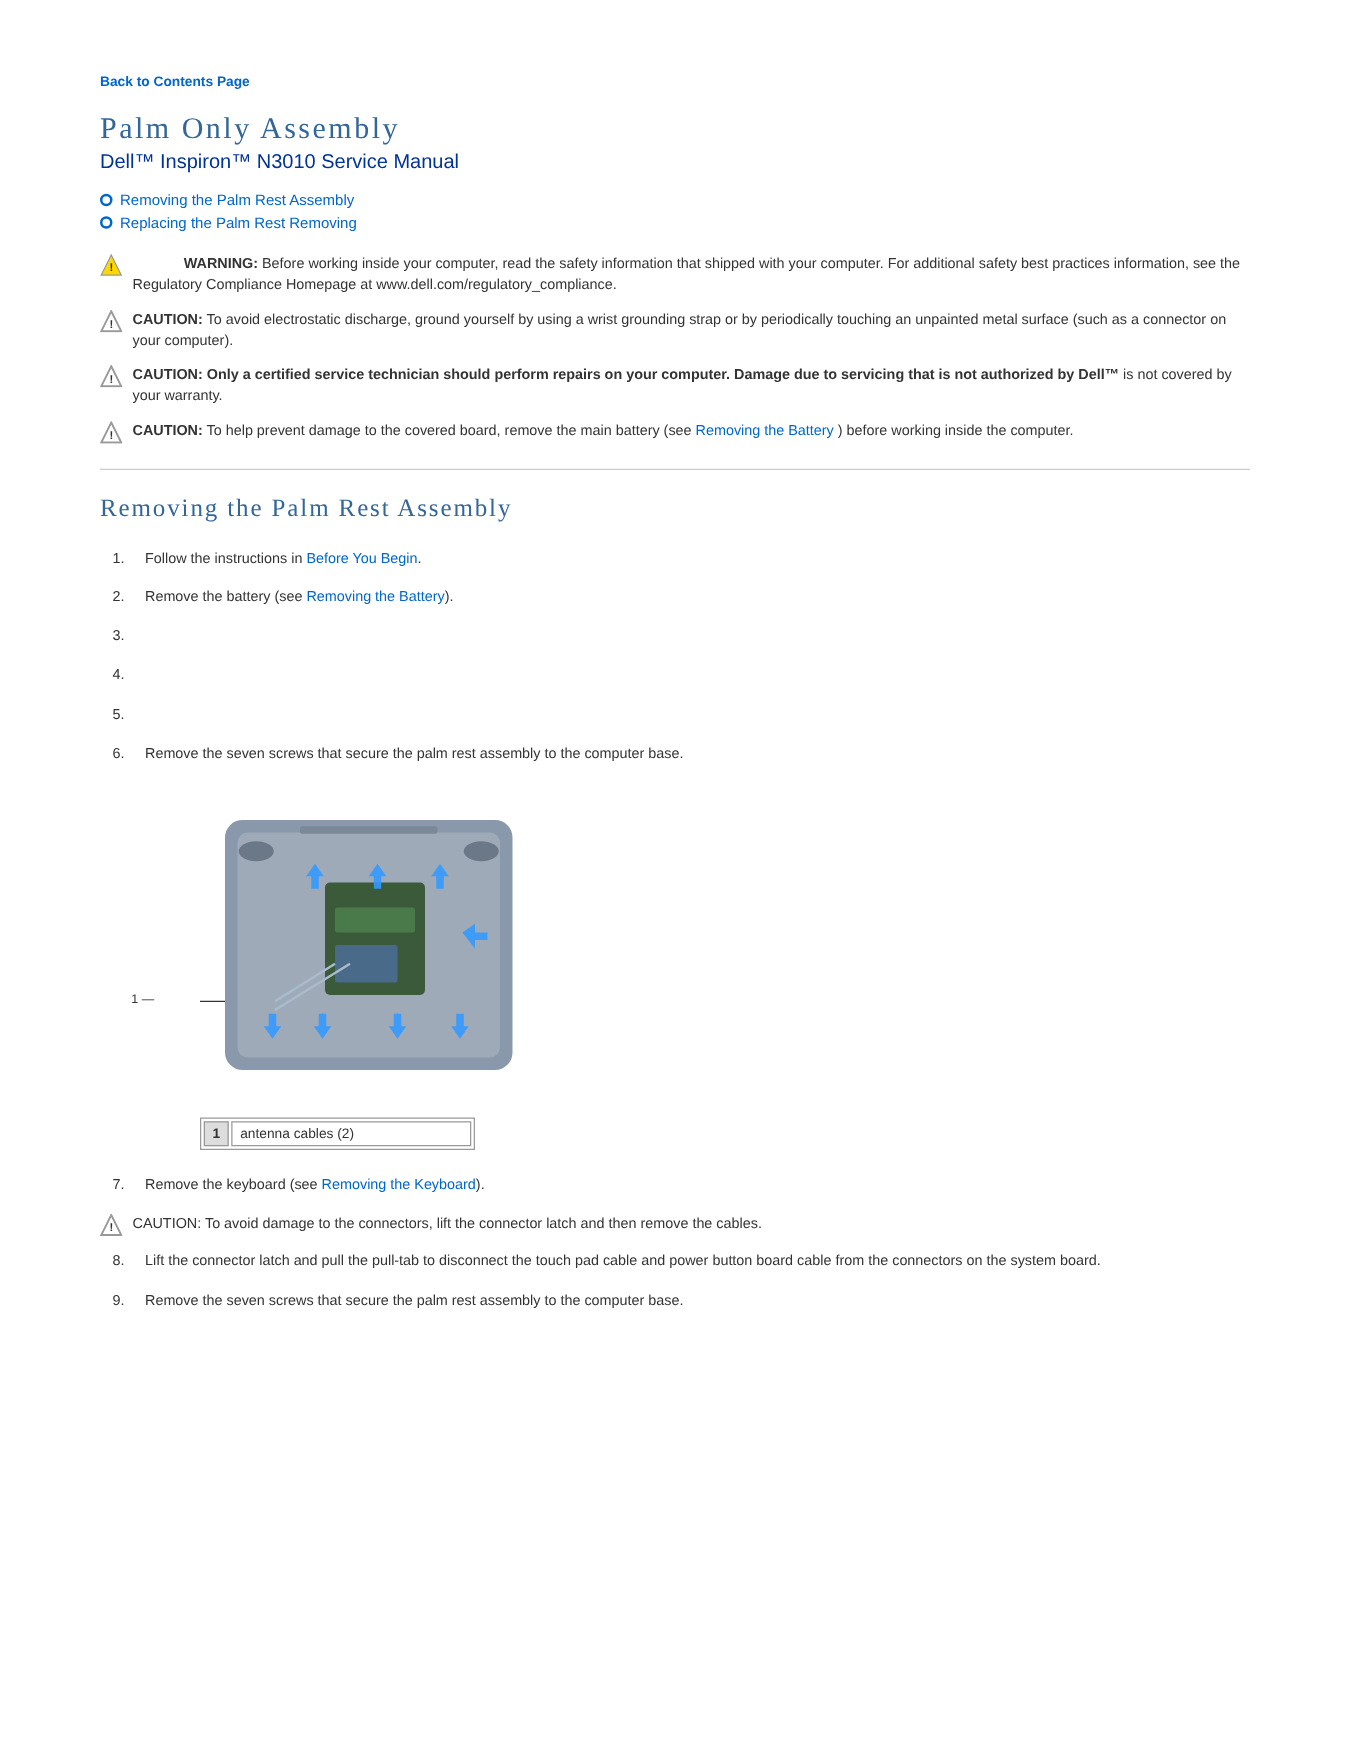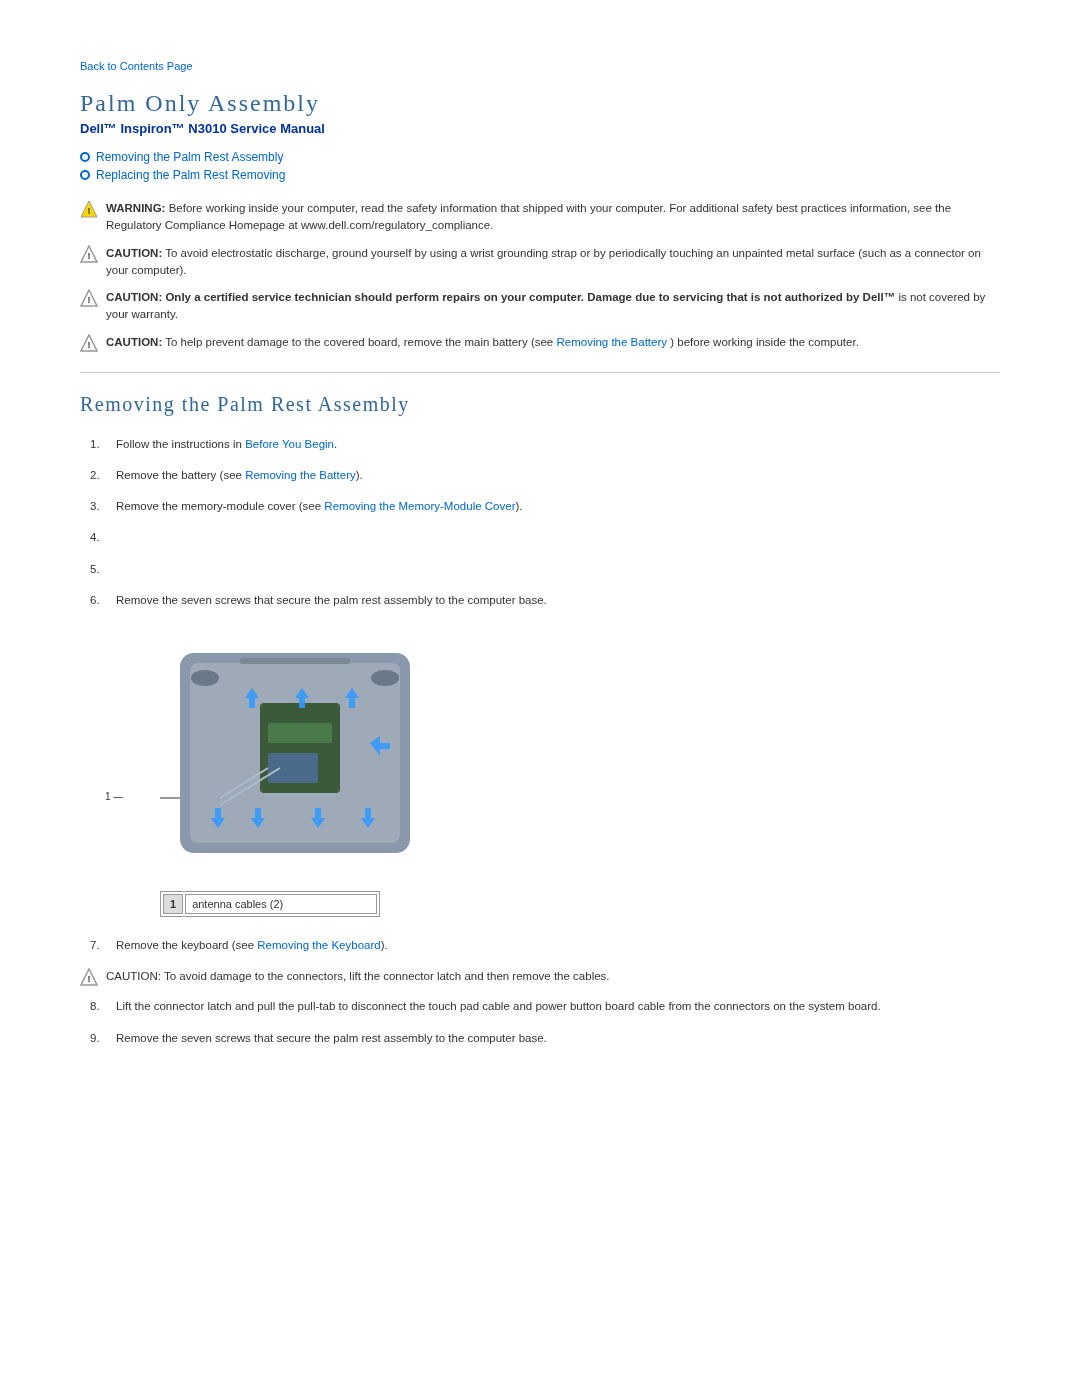--- a/index.html
+++ b/index.html
@@ -10,34 +10,35 @@
       background: #fff;
       width: 1080px;
       min-height: 1397px;
       padding: 60px 80px 80px 80px;
     }
     a { color: #0066cc; text-decoration: none; }
 
     .back-link {
       font-size: 11px;
       margin-bottom: 18px;
+      font-weight: bold;
     }
 
     .page-title {
       font-family: Georgia, serif;
       font-size: 24px;
       font-weight: normal;
       color: #336699;
       letter-spacing: 2px;
       margin-bottom: 4px;
     }
 
     .product-title {
-      font-size: 13px;
-      font-weight: bold;
+      font-size: 16px;
+      font-weight: normal;
       color: #003399;
       margin-bottom: 14px;
     }
 
     .toc-links {
       margin-bottom: 18px;
       list-style: none;
     }
     .toc-links li {
       margin-bottom: 4px;
@@ -61,21 +62,21 @@
       margin-bottom: 10px;
       font-size: 11.5px;
       line-height: 1.5;
     }
     .notice-icon {
       flex-shrink: 0;
       width: 18px;
       height: 18px;
     }
     .notice-text { flex: 1; }
-    .notice-text .label-warn { font-weight: bold; color: #333; }
+    .notice-text .label-warn { font-weight: bold; color: #333; margin-left: 41px; }
     .notice-text .label-caution { font-weight: bold; color: #333; }
 
     hr {
       border: none;
       border-top: 1px solid #ccc;
       margin: 20px 0;
     }
 
     .section-title {
       font-family: Georgia, serif;
@@ -218,21 +219,20 @@
   <li>
     <span class="step-num">1.</span>
     <span>Follow the instructions in <a>Before You Begin</a>.</span>
   </li>
   <li>
     <span class="step-num">2.</span>
     <span>Remove the battery (see <a>Removing the Battery</a>).</span>
   </li>
   <li>
     <span class="step-num">3.</span>
-    <span>Remove the memory-module cover (see <a>Removing the Memory-Module Cover</a>).</span>
   </li>
   <li>
     <span class="step-num">4.</span>
   </li>
   <li>
     <span class="step-num">5.</span>
   </li>
   <li>
     <span class="step-num">6.</span>
     <span>Remove the seven screws that secure the palm rest assembly to the computer base.</span>

